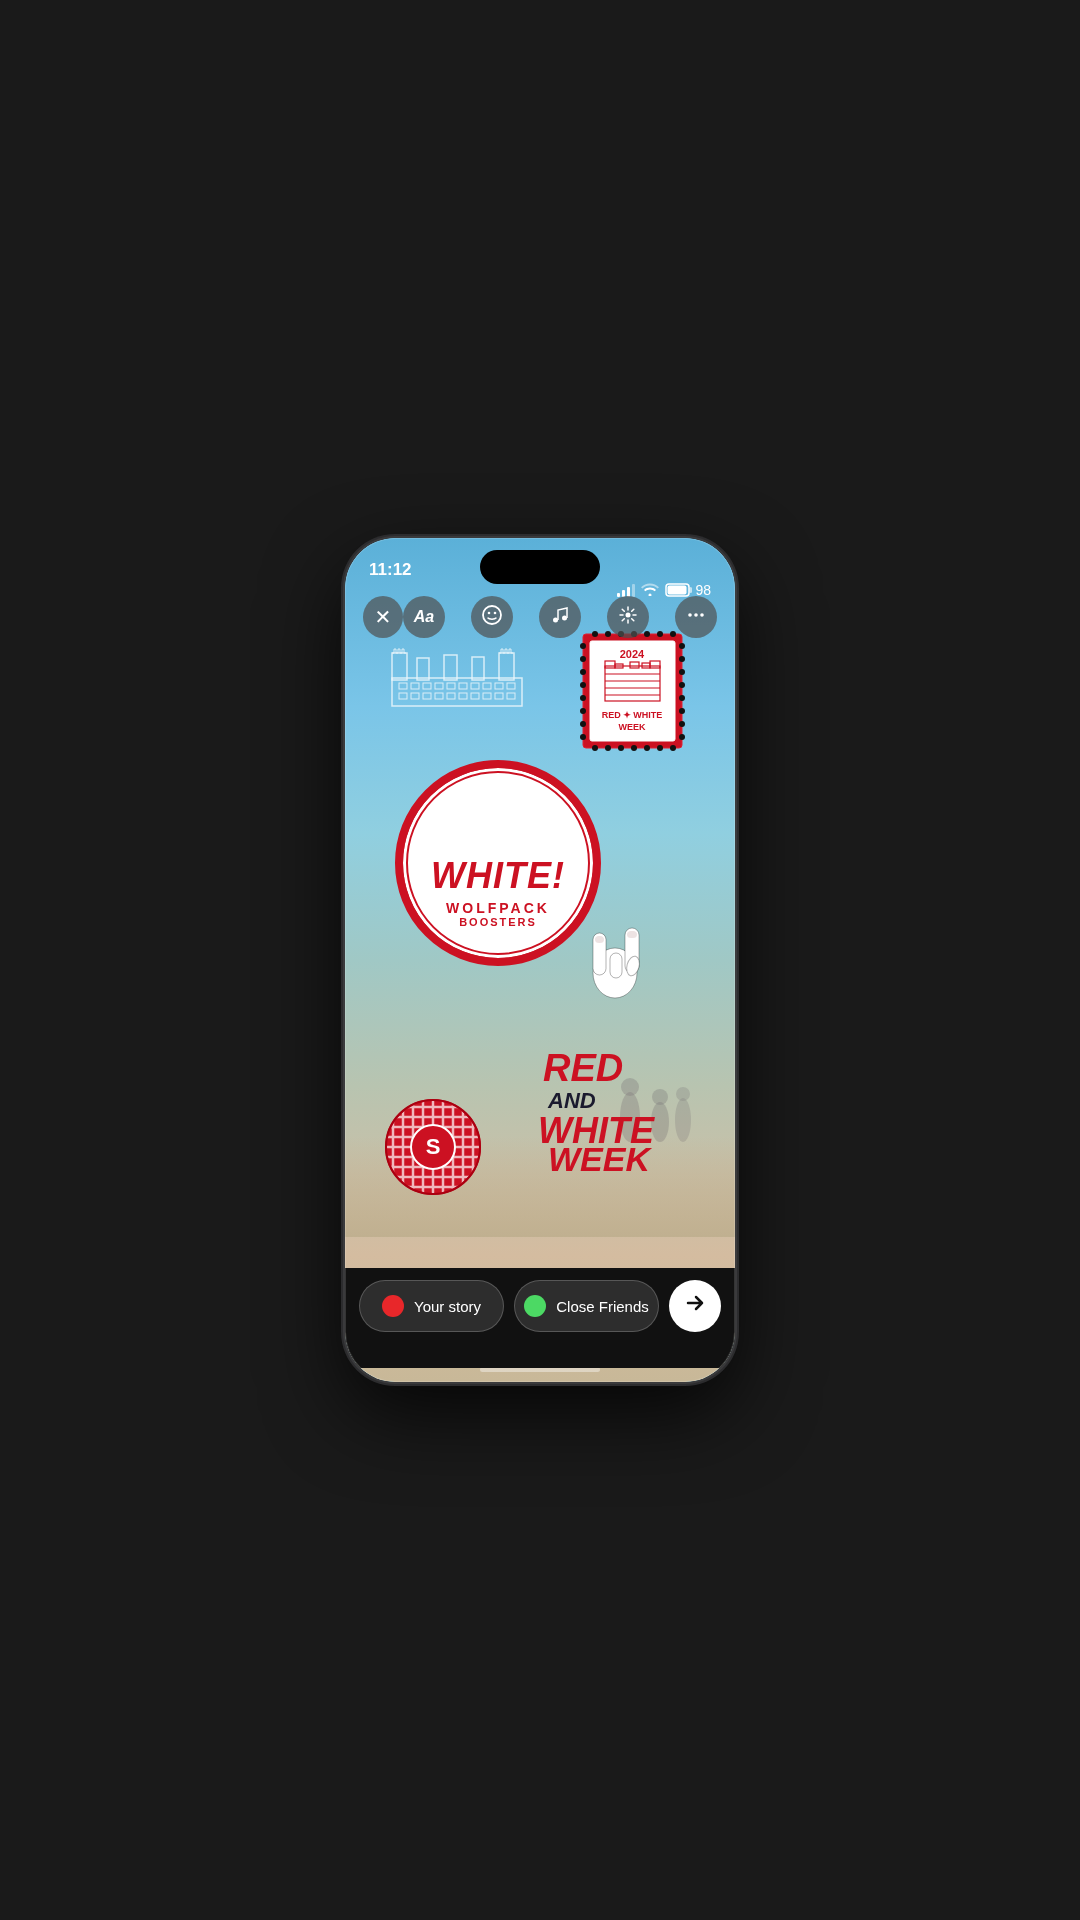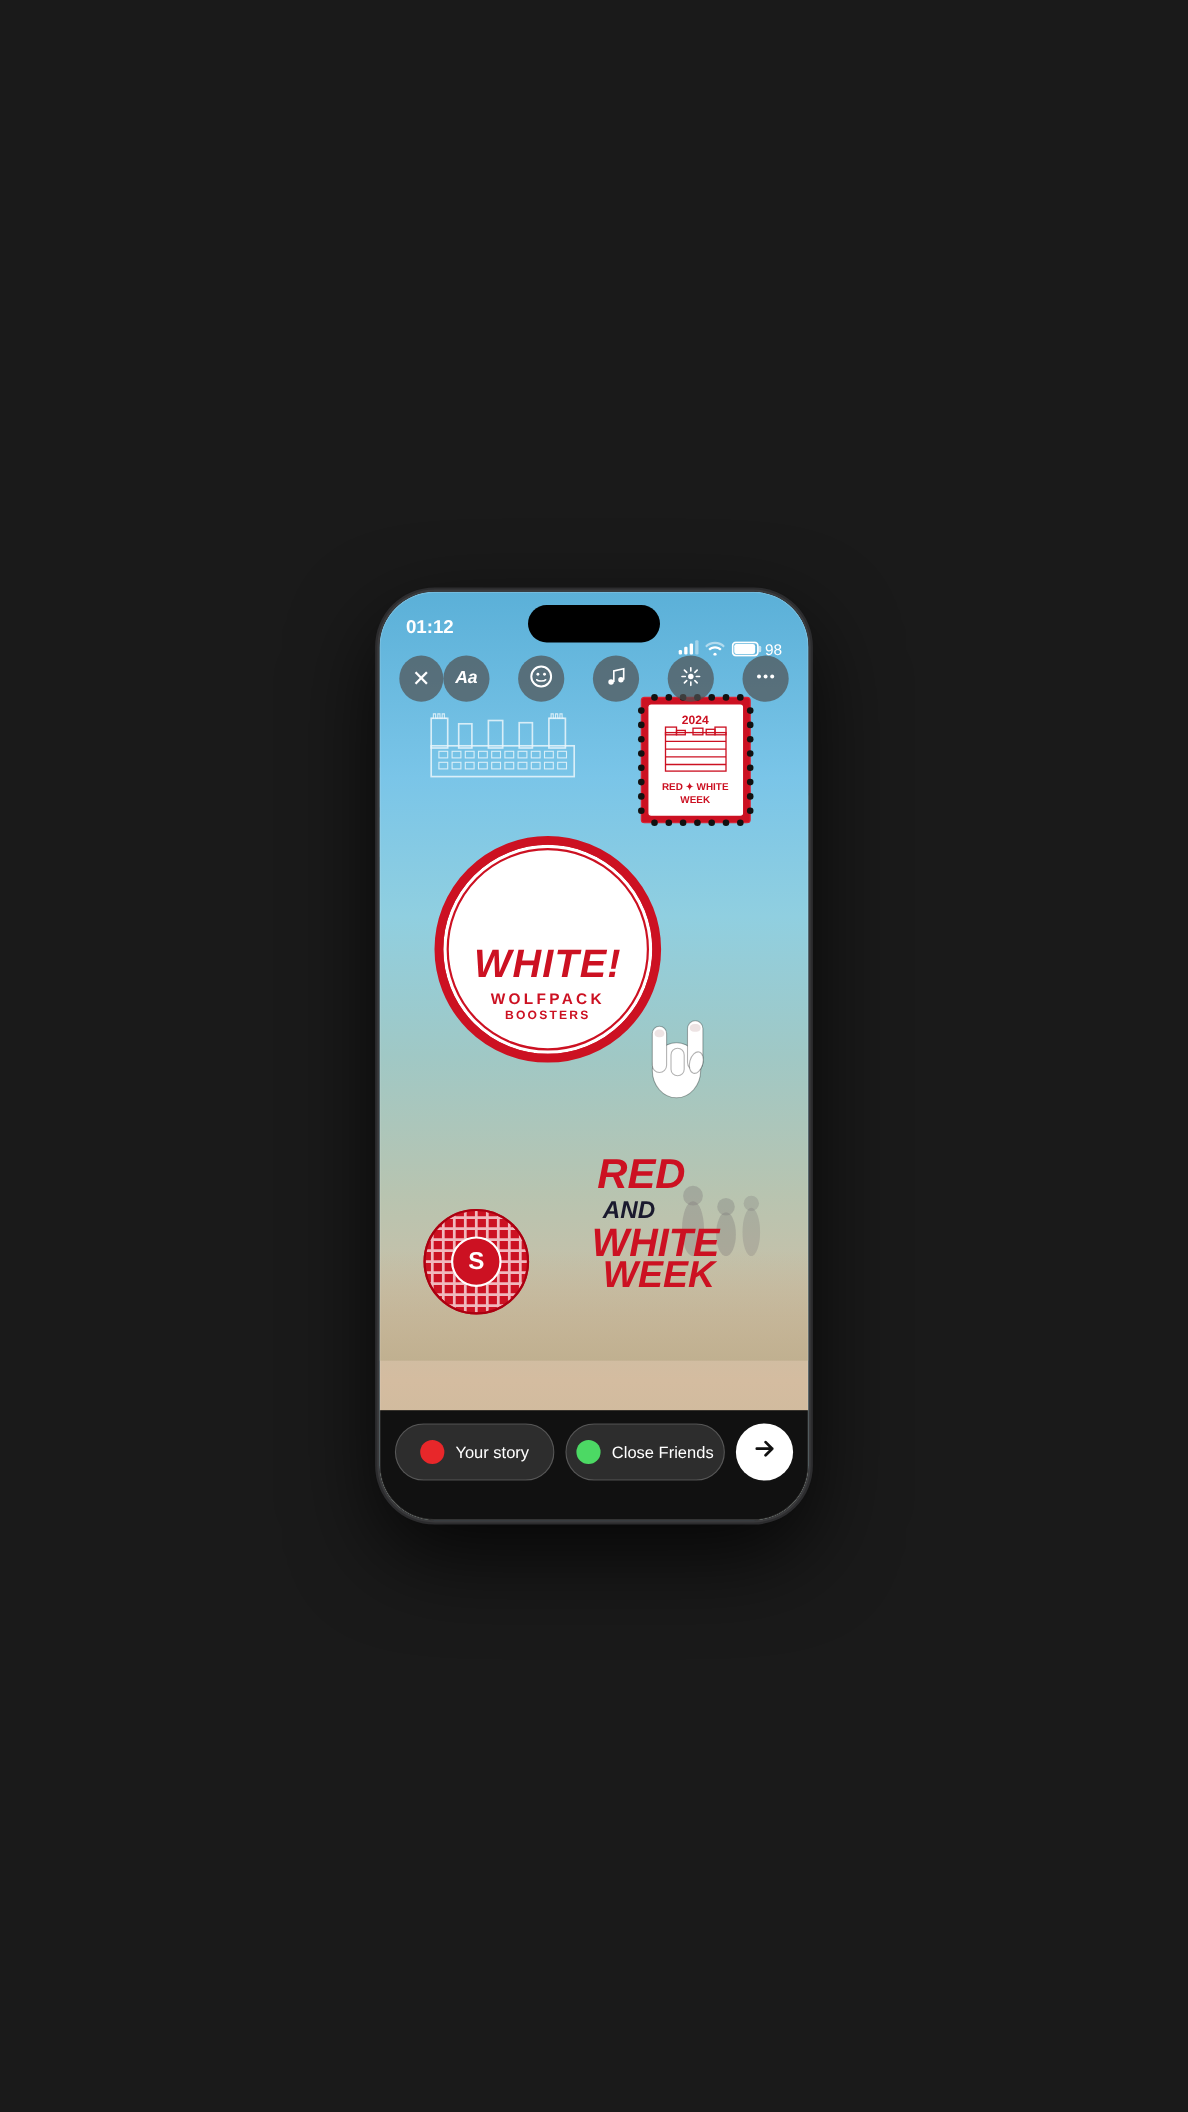--- a/index.html
+++ b/index.html
@@ -63,21 +63,21 @@
       padding: 14px 24px 0;
       z-index: 50;
     }
     .status-time {
       font-size: 17px;
       font-weight: 600;
       color: white;
     }
     .status-icons {
       display: flex;
-      align-items: flex-start;
+      align-items: center;
       gap: 6px;
       margin-top: 40px;
     }
     .signal-bars {
       display: flex;
       align-items: flex-end;
       gap: 2px;
     }
     .signal-bar {
       width: 3px;
@@ -201,21 +201,21 @@
     
     .circle-logo-sticker {
       bottom: 185px;
       left: 38px;
       width: 100px;
       height: 100px;
     }
     
     .bottom-bar {
       position: absolute;
-      bottom: 0; left: 0; right: 0;
+      bottom: 14px; left: 0; right: 0;
       background: #111;
       padding: 12px 14px 36px;
       display: flex;
       align-items: center;
       gap: 10px;
       z-index: 50;
     }
     .story-btn {
       flex: 1;
       height: 52px;
@@ -308,21 +308,21 @@
       <circle cx="25" cy="65" r="9" fill="rgba(80,60,80,0.4)"></circle>
       <ellipse cx="55" cy="100" rx="9" ry="20" fill="rgba(60,50,70,0.35)"></ellipse>
       <circle cx="55" cy="75" r="8" fill="rgba(60,50,70,0.35)"></circle>
       <ellipse cx="78" cy="98" rx="8" ry="22" fill="rgba(70,55,75,0.3)"></ellipse>
       <circle cx="78" cy="72" r="7" fill="rgba(70,55,75,0.3)"></circle>
     </svg>
 
     <div class="dynamic-island"></div>
 
     <div class="status-bar">
-      <span class="status-time">01:12</span>
+      <span class="status-time">11:12</span>
       <div class="status-icons">
         <div class="signal-bars">
           <div class="signal-bar" style="height:4px;"></div>
           <div class="signal-bar" style="height:7px;"></div>
           <div class="signal-bar" style="height:10px;"></div>
           <div class="signal-bar" style="height:13px; opacity:0.4;"></div>
         </div>
         <span class="wifi-icon">
           <svg width="18" height="14" viewBox="0 0 18 14" fill="white">
             <path d="M9 11.5a1.5 1.5 0 110 3 1.5 1.5 0 010-3z"></path>

